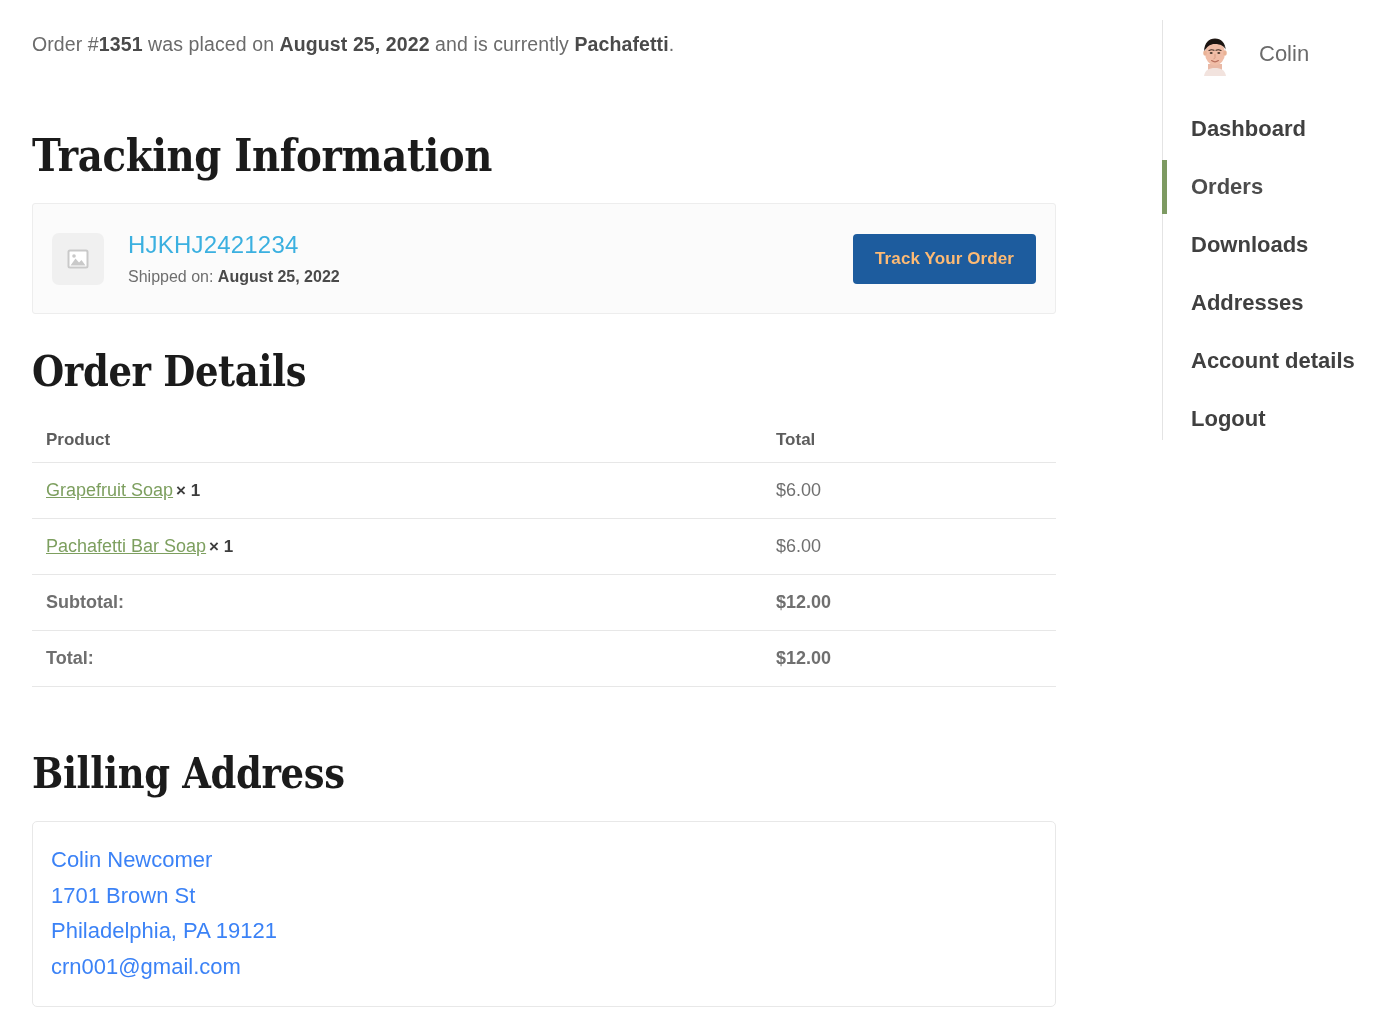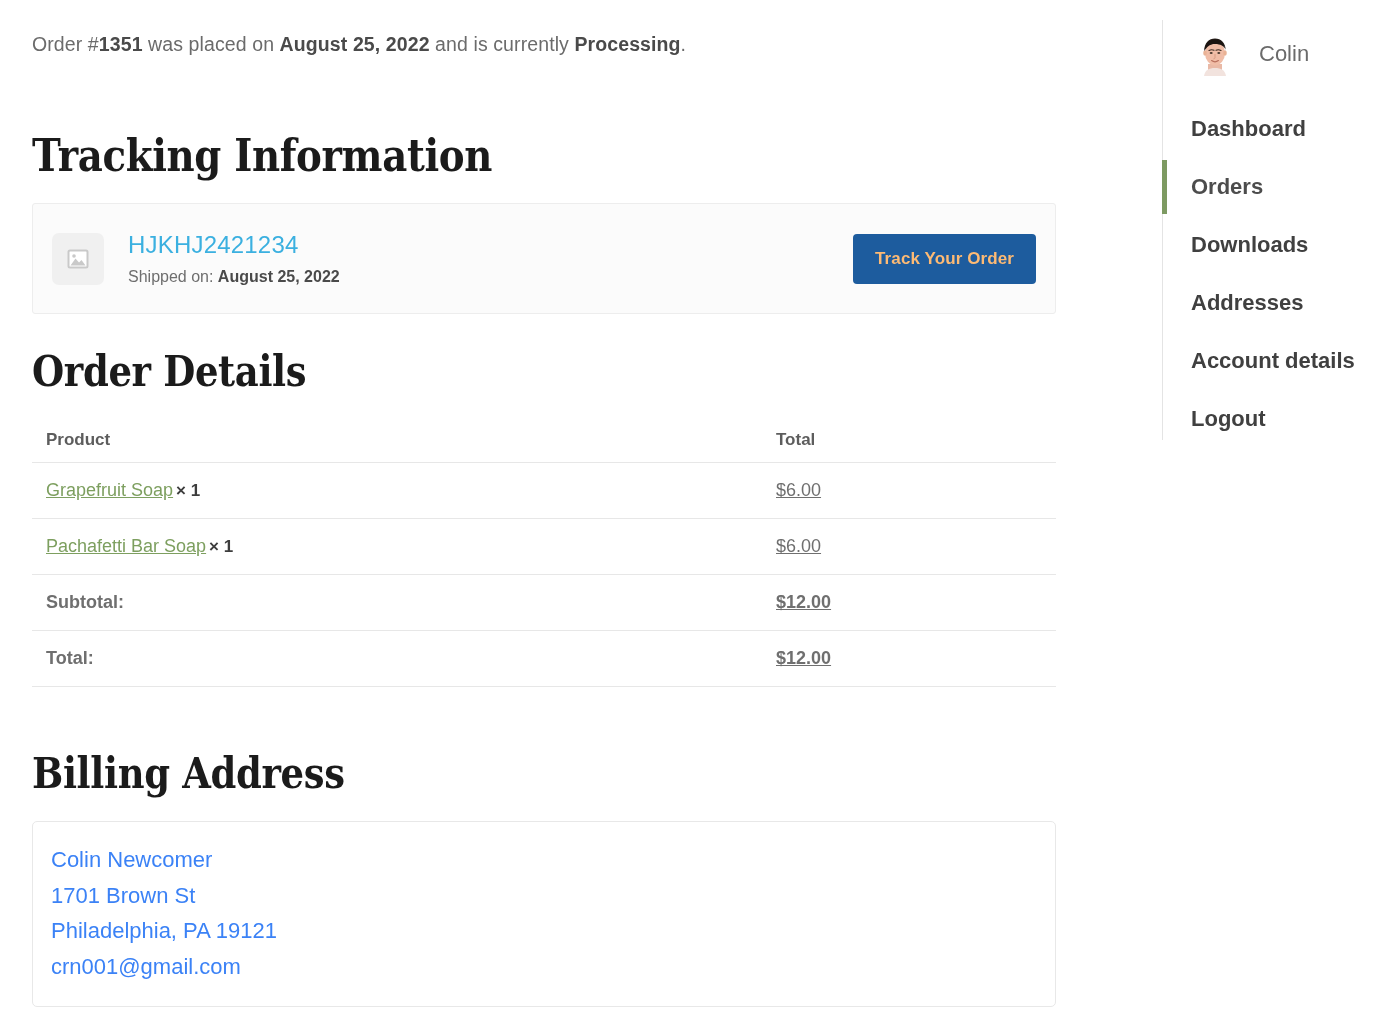--- a/index.html
+++ b/index.html
@@ -144,21 +144,21 @@
     padding-left: 14px;
   }
   table.order-table th.col-total { width: 280px; padding-left: 16px; }
   table.order-table tbody td {
     height: 55px;
     border-bottom: 1px solid #e7e7e7;
     font-size: 18px;
     color: #6f6f6f;
     padding-left: 14px;
   }
-  table.order-table tbody td.cell-total { padding-left: 16px; text-decoration: underline; }
+  table.order-table tbody td.cell-total { padding-left: 16px; }
   tr.summary-row td {
     font-weight: 700;
     color: #4d4d4d;
     font-size: 17.5px;
   }
   tr.last-row td { border-bottom: none; }
   .product-link {
     color: #7d9f5f;
     text-decoration: underline;
     font-size: 18px;
@@ -230,21 +230,21 @@
   }
 </style>
 </head>
 <body>
 
 <div class="page">
 
   <div class="main">
 
     <p class="order-status">
-      <span>Order #</span><b>1351</b><span> was placed on </span><b>August 25, 2022</b><span> and is currently </span><b>Processing</b><span>.</span>
+      <span>Order #</span><b>1351</b><span> was placed on </span><b>August 25, 2022</b><span> and is currently </span><b>Pachafetti</b><span>.</span>
     </p>
 
     <h2 class="section-title" id="tracking-title">Tracking Information</h2>
 
     <div class="tracking-box">
       <div class="tracking-thumb">
         <svg width="22" height="20" viewBox="0 0 22 20" aria-hidden="true">
           <rect x="1.5" y="1.5" width="19" height="17" rx="1.5" fill="#ffffff" stroke="#c9c9c9" stroke-width="2"></rect>
           <circle cx="7" cy="7" r="1.8" fill="#c9c9c9"></circle>
           <path d="M3.5 16.5 L8.5 9.5 L12 13.5 L14.5 11 L18.5 16.5 Z" fill="#c9c9c9"></path>

